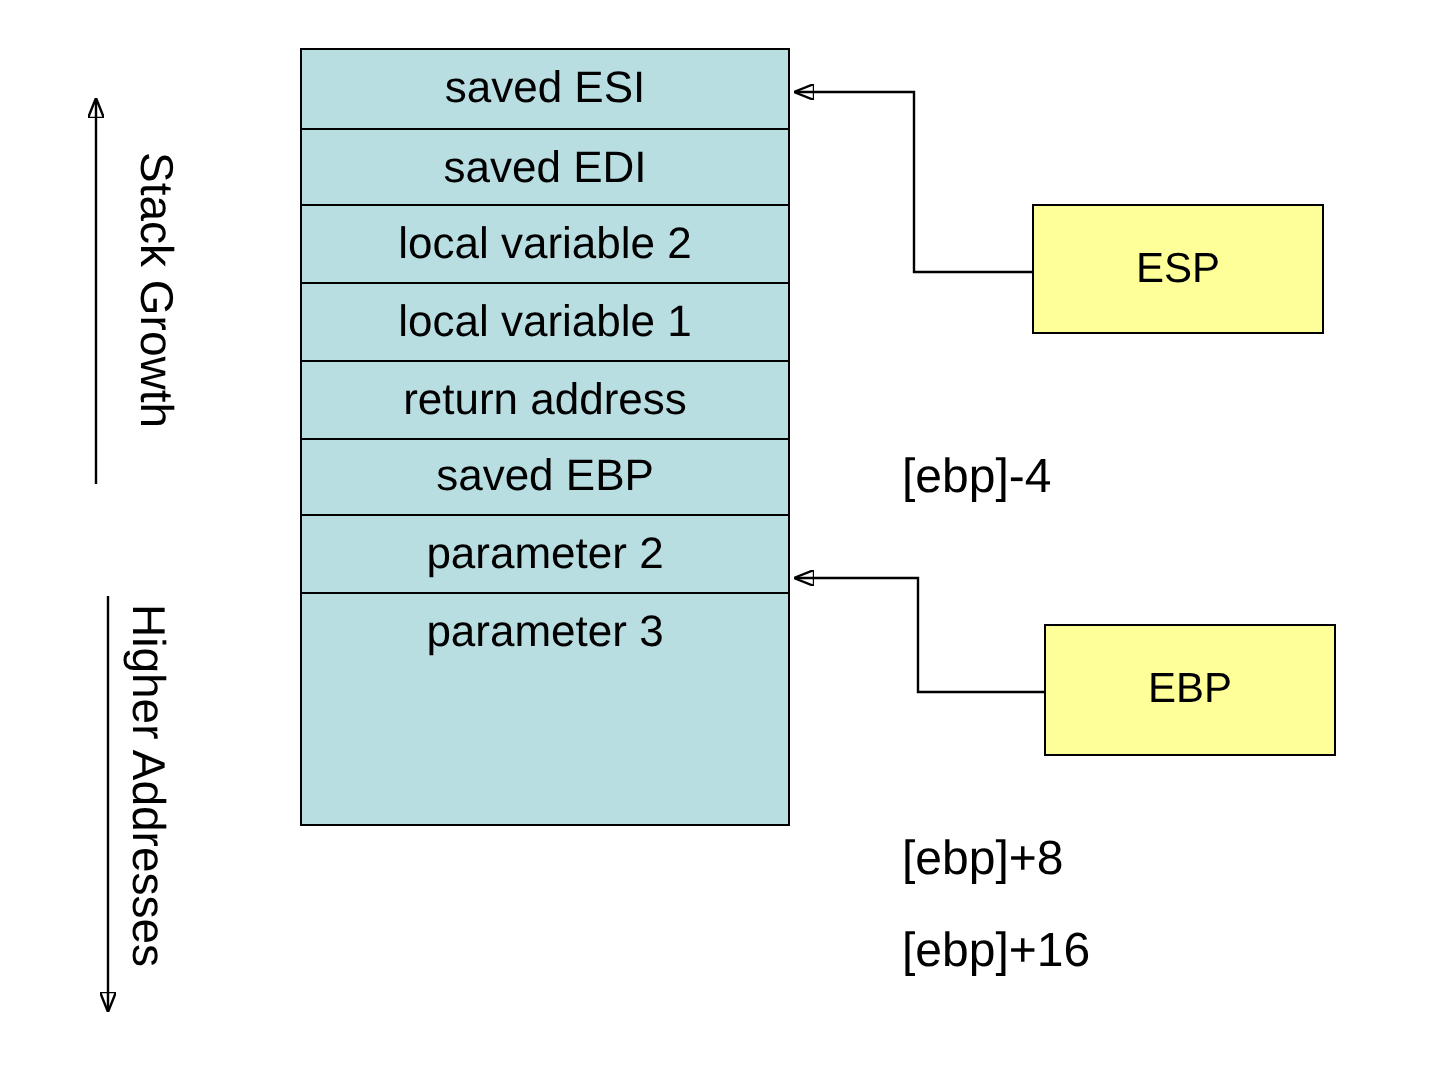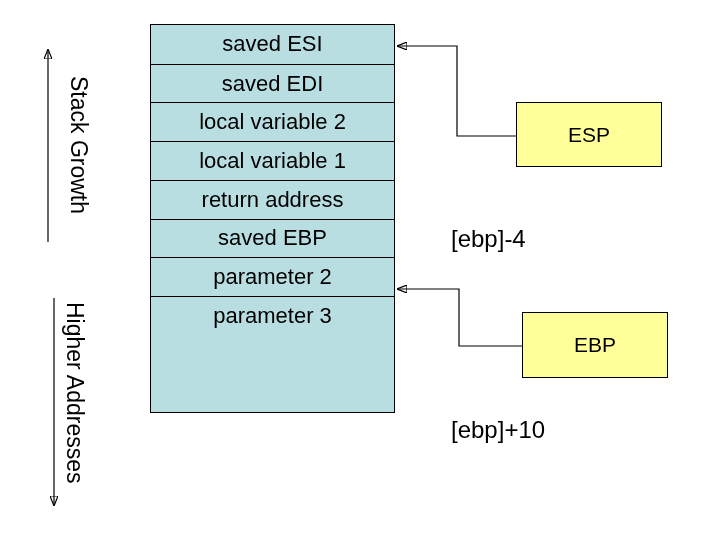--- a/index.html
+++ b/index.html
@@ -101,21 +101,22 @@
     <div class="cell">return address</div>
     <div class="cell">saved EBP</div>
     <div class="cell">parameter 2</div>
     <div class="cell">parameter 3</div>
   </div>
 
   <div class="reg esp">ESP</div>
   <div class="reg ebp">EBP</div>
 
   <div class="offset o1">[ebp]-4</div>
-  <div class="offset o3">[ebp]+10</div>
+  <div class="offset o3">[ebp]+8</div>
+  <div class="offset o4">[ebp]+16</div>
 
   <svg class="arrows" viewBox="0 0 720 540" xmlns="http://www.w3.org/2000/svg">
     <defs>
       <marker id="ah" markerWidth="10" markerHeight="8" refX="9" refY="4" orient="auto" markerUnits="userSpaceOnUse">
         <path d="M0,0 L10,4 L0,8 Z" fill="#000" stroke="none"></path>
       </marker>
     </defs>
     <path d="M516,136 H457 V46 H398" marker-end="url(#ah)"></path>
     <path d="M522,346 H459 V289 H398" marker-end="url(#ah)"></path>
     <path d="M48,242 V50" marker-end="url(#ah)"></path>

